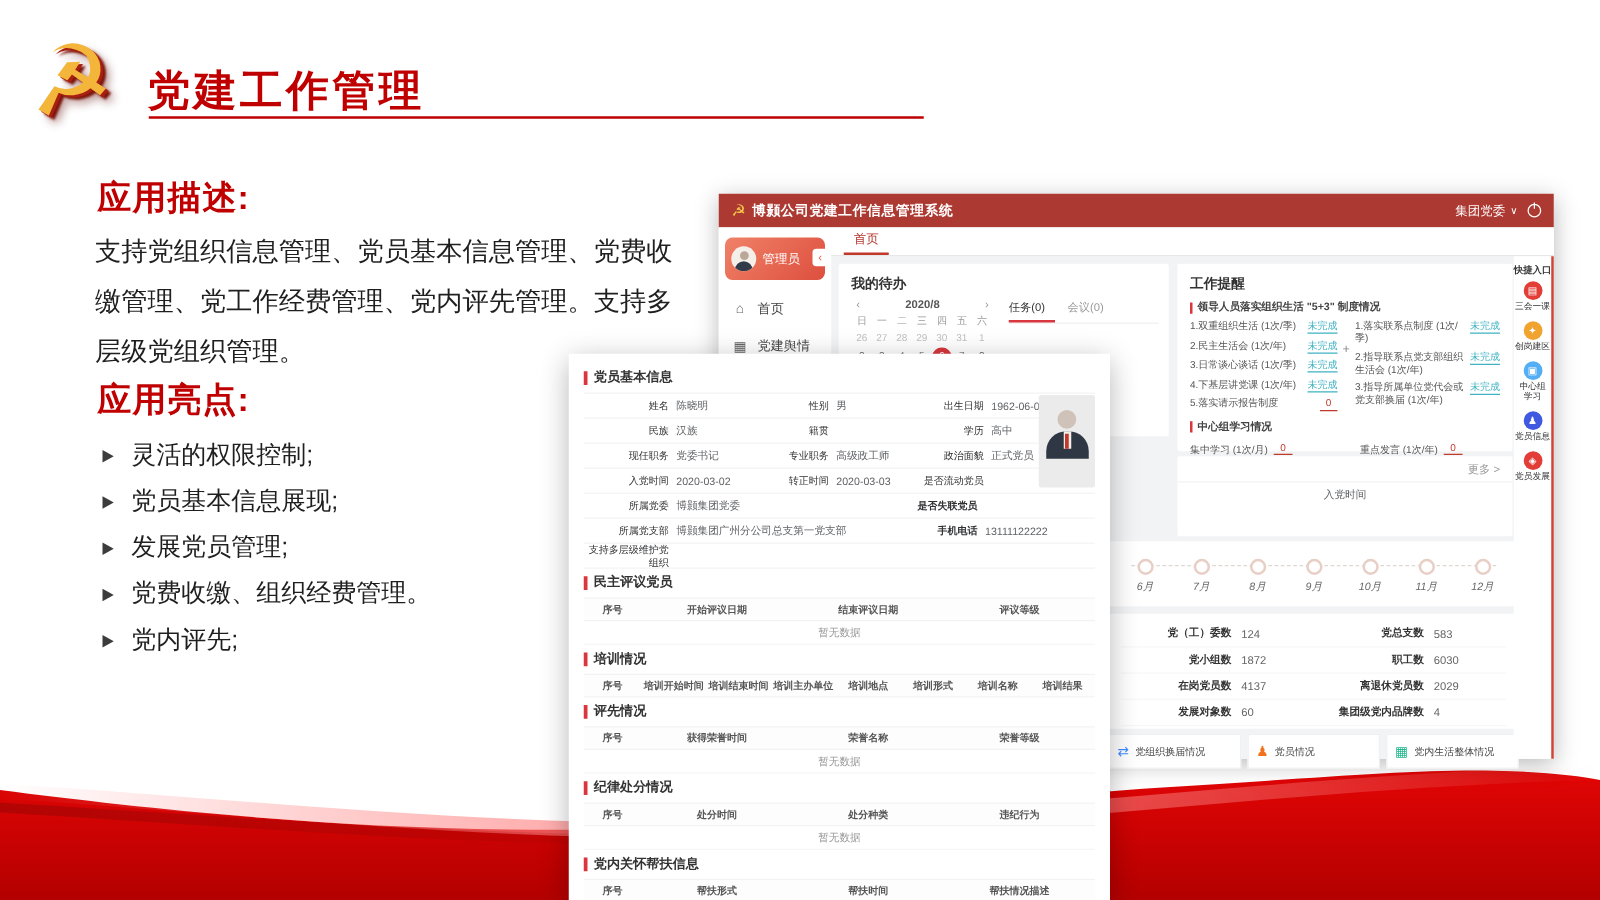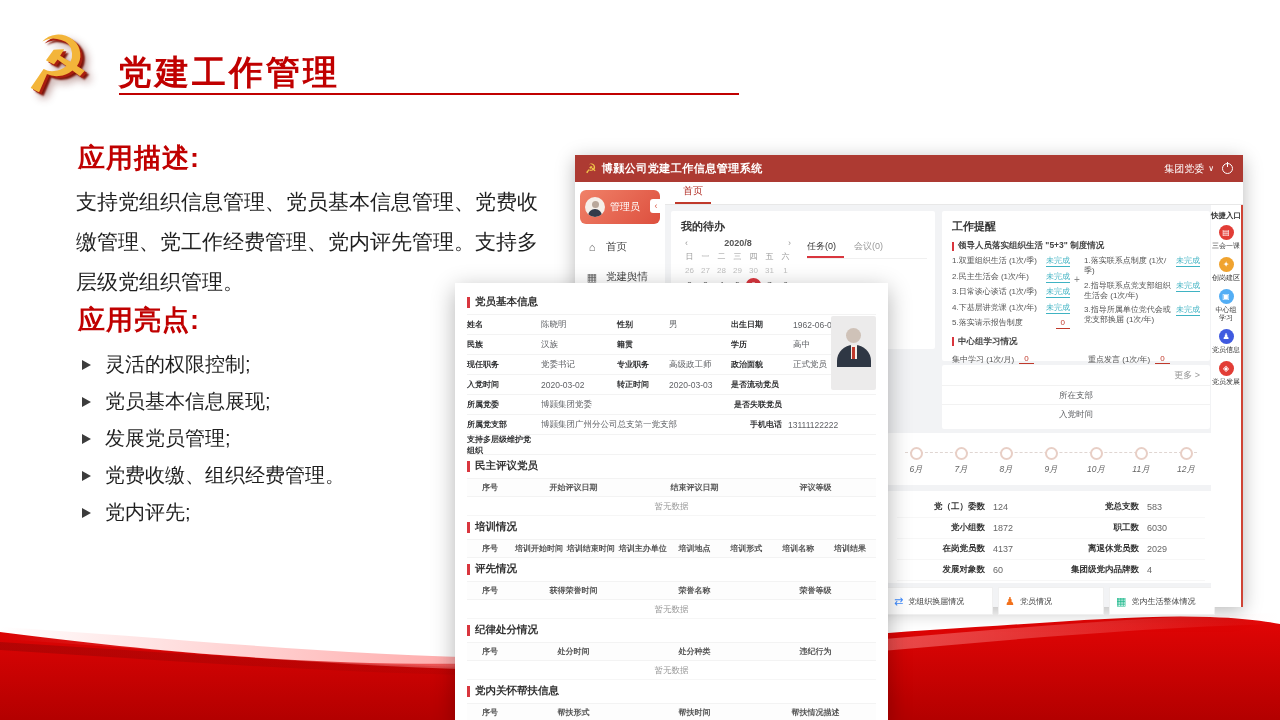--- a/index.html
+++ b/index.html
@@ -121,21 +121,21 @@
   .q-circle{width:15px;height:15px;border-radius:50%;color:#fff;font-size:8px;line-height:15px;text-align:center;}
   .q-lb{font-size:7px;color:#333;margin-top:2px;text-align:center;line-height:8px;width:28px;}
 
   
   .fw{position:absolute;left:455px;top:283px;width:433px;height:437px;background:#fff;z-index:3;
       box-shadow:0 6px 22px rgba(0,0,0,.30);padding:8px 12px;box-sizing:border-box;overflow:hidden;}
   .sec-title{display:flex;align-items:center;font-size:10.5px;font-weight:bold;color:#333;margin:4px 0 5px 0;}
   .sec-title::before{content:"";width:3px;height:11px;background:#d9363e;margin-right:5px;}
   .form{position:relative;border-top:1px solid #f3f3f3;}
   .frow{display:flex;align-items:center;height:19px;border-bottom:1px solid #f3f3f3;}
-  .cl{flex:0 0 68px;padding-right:6px;font-size:8px;color:#303133;font-weight:bold;}
+  .cl{flex:0 0 68px;text-align:right;padding-right:6px;font-size:8px;color:#303133;font-weight:normal;}
   .cl.s{flex:0 0 46px;} .cl.m{flex:0 0 56px;} .cl2{flex:0 0 66px;text-align:right;padding-right:6px;font-size:8px;color:#303133;font-weight:bold;}
   .cv{font-size:8.5px;color:#606266;}
   .v1{flex:0 0 76px;} .v2{flex:0 0 62px;} .v3{flex:0 0 56px;} .cvf{flex:1;} .cvend{flex:0 0 88px;}
   .photo{position:absolute;right:0;top:1px;width:45px;height:74px;background:#ecebeb;border-radius:2px;overflow:hidden;}
   .ph-head{width:15px;height:15px;border-radius:50%;background:#cfc2b8;margin:12px auto 2px auto;}
   .ph-body{width:34px;height:22px;border-radius:16px 16px 0 0;background:#2f3744;margin:0 auto;position:relative;}
   .ph-body::before{content:"";position:absolute;left:14px;top:0;width:6px;height:14px;background:#f5efe9;}
   .ph-body::after{content:"";position:absolute;left:15.5px;top:2px;width:3px;height:12px;background:#c0392b;}
   .t-head{display:flex;border-top:1px solid #f3f3f3;border-bottom:1px solid #f3f3f3;background:#fdfdfd;}
   .t-head div{flex:1;text-align:center;font-size:8px;font-weight:bold;color:#555;line-height:17px;}
@@ -331,21 +331,20 @@
               <span class="pair">
                   <span>重点发言 (1次/年)</span>
                   <span class="stnum">0</span>
                 </span>
             </div>
           </div>
 
           <div class="panel" style="left:277px;top:160px;width:268px;height:64px;">
             <span class="more">更多 &gt;</span>
             <div class="partial" id="partial-rows">
-                <div class="prow">所在支部</div>
                 <div class="prow">入党时间</div>
               </div>
           </div>
 
           <div class="panel" style="left:222px;top:228px;width:328px;height:52px;">
             <div class="tl" id="timeline">
                 <div class="tl-node">
                   <div class="tl-dot"></div>
                   <div class="tl-lb">6月</div>
                 </div>

